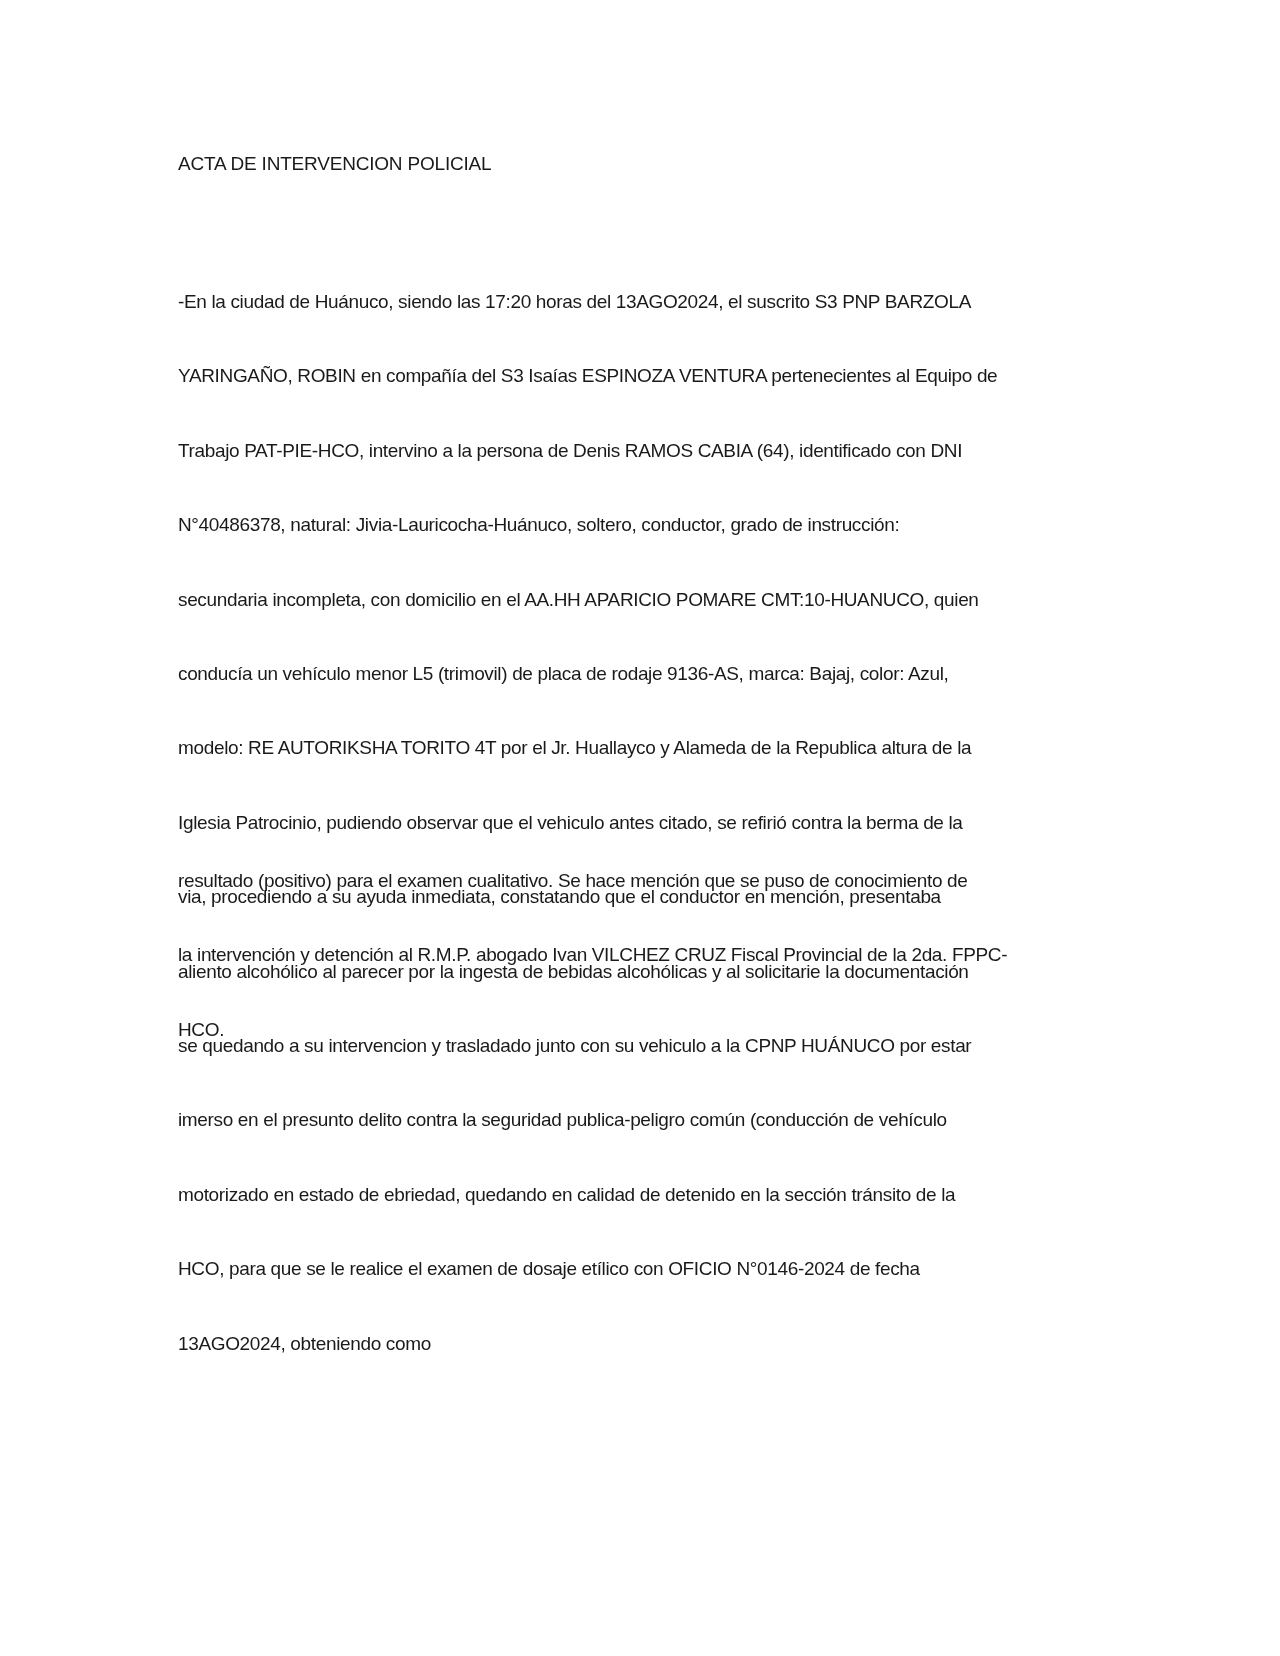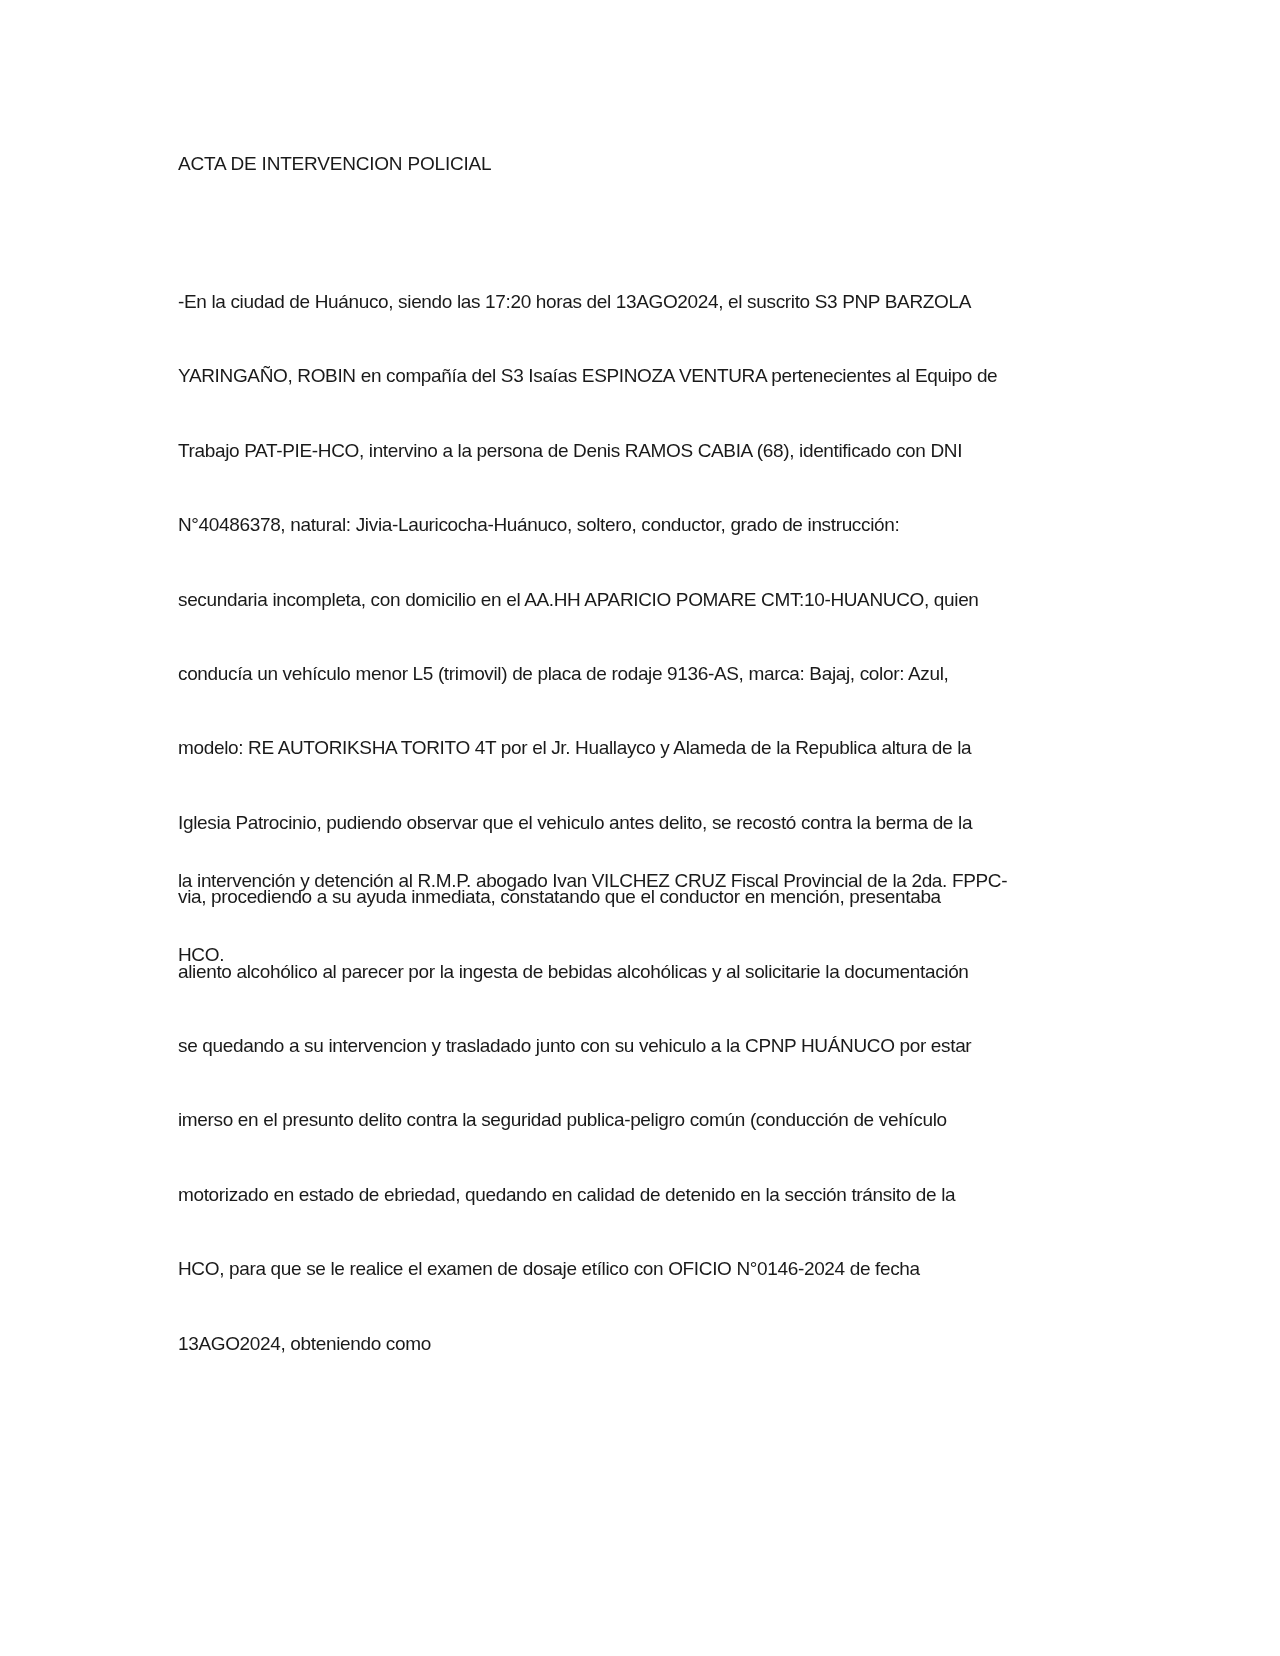--- a/index.html
+++ b/index.html
@@ -60,33 +60,34 @@
 </head>
 <body>
 
 <div class="page">
   <div class="content">
     <h1 class="title">ACTA DE INTERVENCION POLICIAL</h1>
 
     <p class="para" id="p1">
       <span class="line">-En la ciudad de Huánuco, siendo las 17:20 horas del 13AGO2024, el suscrito S3 PNP BARZOLA</span>
       <span class="line">YARINGAÑO, ROBIN en compañía del S3 Isaías ESPINOZA VENTURA pertenecientes al Equipo de</span>
-      <span class="line">Trabajo PAT-PIE-HCO, intervino a la persona de Denis RAMOS CABIA (68), identificado con DNI</span>
+      <span class="line">Trabajo PAT-PIE-HCO, intervino a la persona de Denis RAMOS CABIA (64), identificado con DNI</span>
       <span class="line">N°40486378, natural: Jivia-Lauricocha-Huánuco, soltero, conductor, grado de instrucción:</span>
       <span class="line">secundaria incompleta, con domicilio en el AA.HH APARICIO POMARE CMT:10-HUANUCO, quien</span>
       <span class="line">conducía un vehículo menor L5 (trimovil) de placa de rodaje 9136-AS, marca: Bajaj, color: Azul,</span>
       <span class="line">modelo: RE AUTORIKSHA TORITO 4T por el Jr. Huallayco y Alameda de la Republica altura de la</span>
-      <span class="line">Iglesia Patrocinio, pudiendo observar que el vehiculo antes delito, se recostó contra la berma de la</span>
+      <span class="line">Iglesia Patrocinio, pudiendo observar que el vehiculo antes citado, se refirió contra la berma de la</span>
       <span class="line">via, procediendo a su ayuda inmediata, constatando que el conductor en mención, presentaba</span>
       <span class="line">aliento alcohólico al parecer por la ingesta de bebidas alcohólicas y al solicitarie la documentación</span>
       <span class="line">se quedando a su intervencion y trasladado junto con su vehiculo a la CPNP HUÁNUCO por estar</span>
       <span class="line">imerso en el presunto delito contra la seguridad publica-peligro común (conducción de vehículo</span>
       <span class="line">motorizado en estado de ebriedad, quedando en calidad de detenido en la sección tránsito de la</span>
       <span class="line">HCO, para que se le realice el examen de dosaje etílico con OFICIO N°0146-2024 de fecha</span>
       <span class="line">13AGO2024, obteniendo como</span>
     </p>
 
     <p class="para" id="p2">
+      <span class="line">resultado (positivo) para el examen cualitativo. Se hace mención que se puso de conocimiento de</span>
       <span class="line">la intervención y detención al R.M.P. abogado Ivan VILCHEZ CRUZ Fiscal Provincial de la 2da. FPPC-</span>
       <span class="line">HCO.</span>
     </p>
   </div>
 </div>
 
 </body></html>

